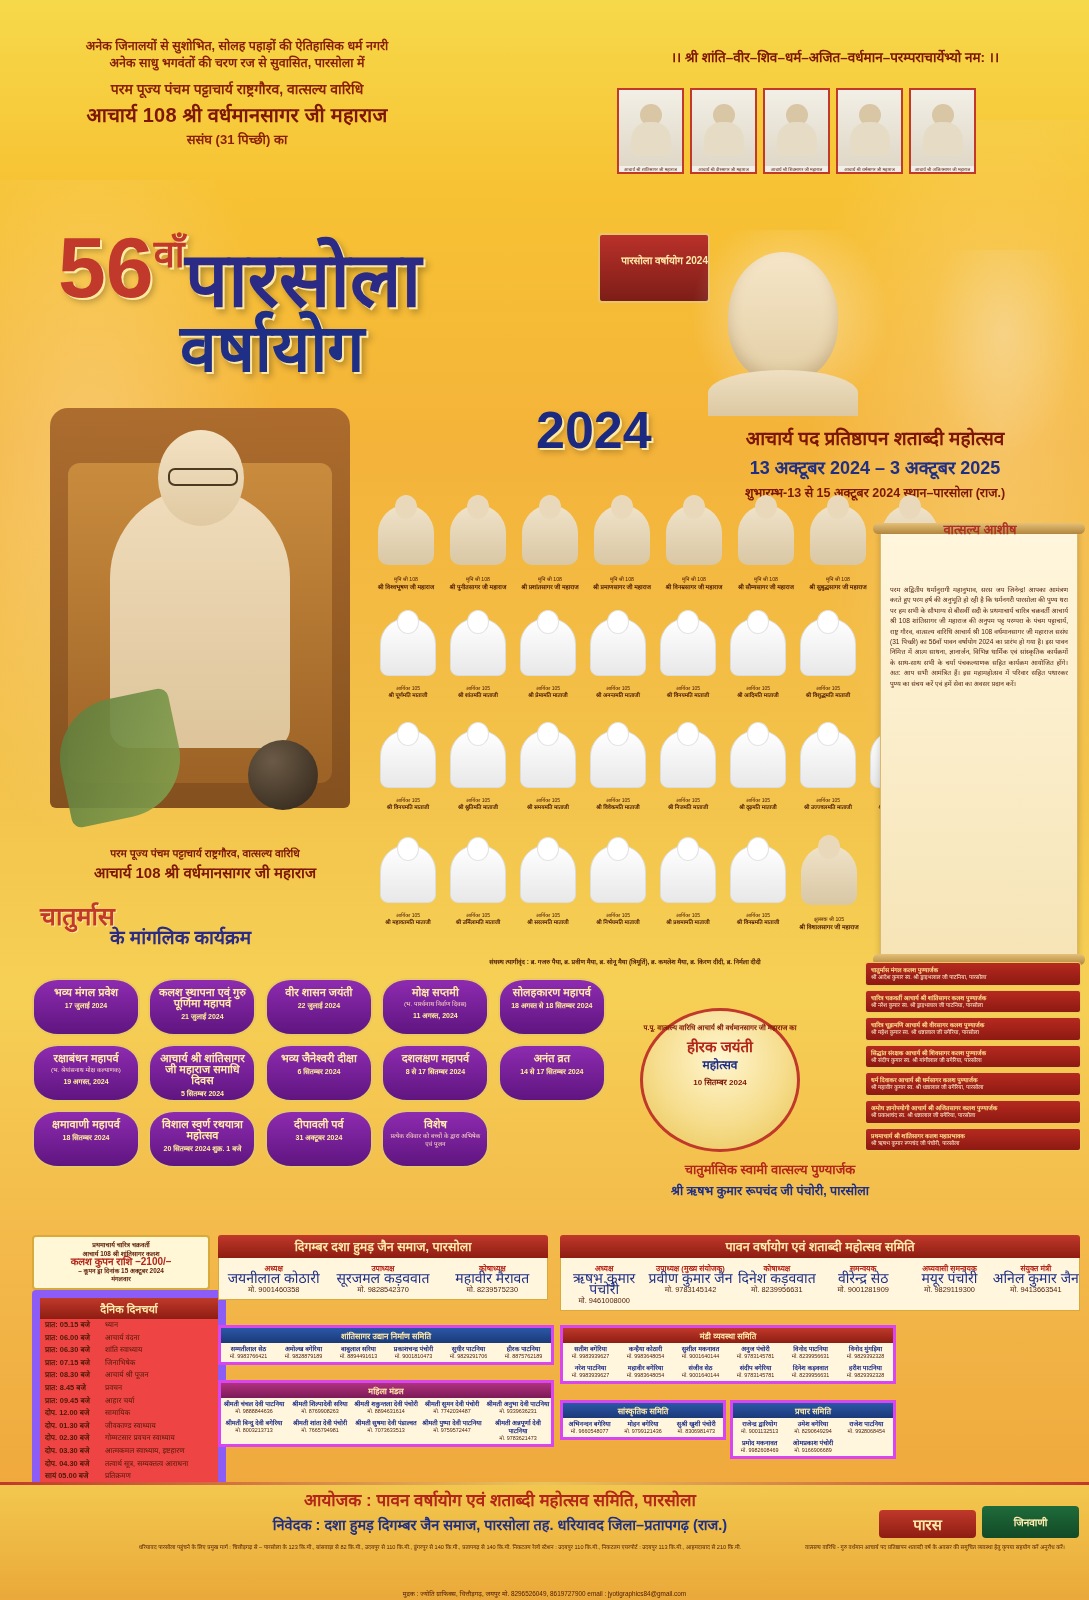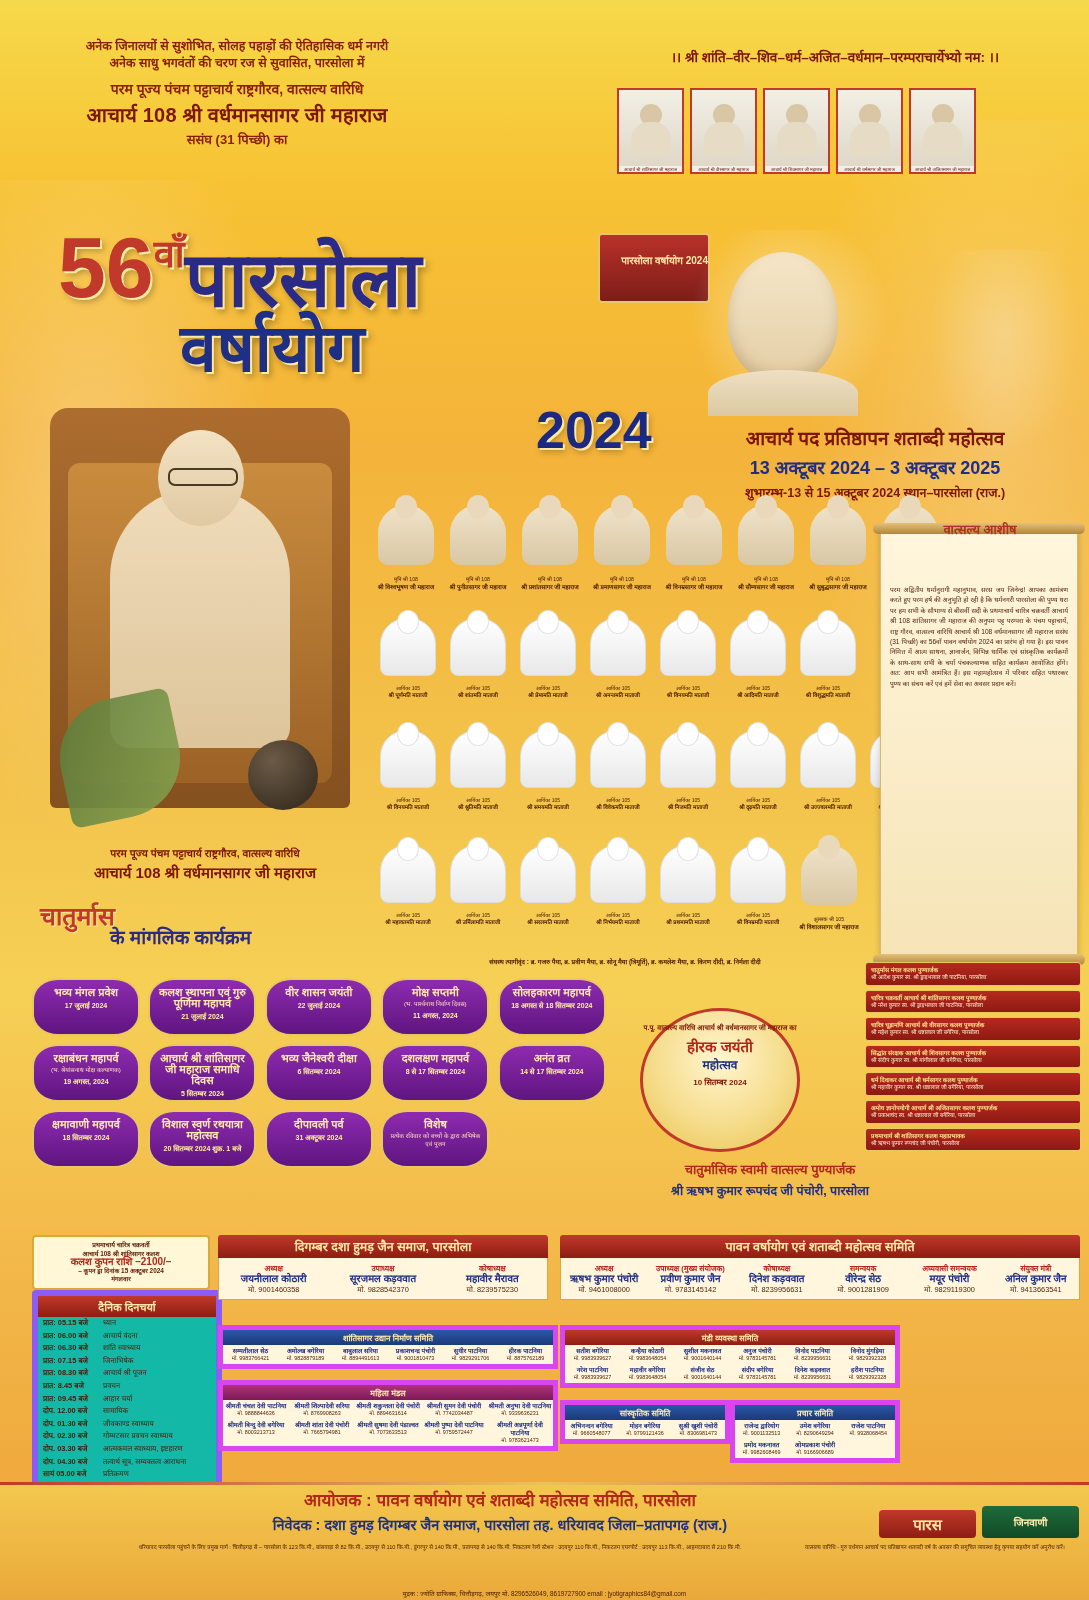--- a/index.html
+++ b/index.html
@@ -151,44 +151,44 @@
   .punyaBox .p1{font-size:13px;font-weight:bold;color:#b3261a;}
   .punyaBox .p2{font-size:12.5px;font-weight:bold;color:#1f2f86;margin-top:4px;}
 
   .punyaList{position:absolute;left:865px;top:962px;width:216px;}
   .punyaItem{margin-bottom:4px;background:linear-gradient(180deg,#b6291f,#8d1a12);border:1px solid #e9c85f;border-radius:3px;
     padding:3px 5px;color:#ffe9a8;}
   .punyaItem .q1{font-size:6px;font-weight:bold;line-height:8px;color:#ffe08a;}
   .punyaItem .q2{font-size:5.6px;line-height:7.6px;color:#fff3d2;}
 
   
-  .dainik{position:absolute;left:32px;top:1290px;width:178px;background:#14b8a6;border:6px solid #8b5cf6;border-radius:4px;}
+  .dainik{position:absolute;left:32px;top:1290px;width:178px;background:#ef4444;border:8px solid #8b5cf6;border-radius:4px;}
   .dainik .dh{background:linear-gradient(180deg,#c0392b,#8e1d12);color:#ffe9a8;font-size:11px;font-weight:bold;text-align:center;padding:3px 0;}
   .dainik .drow{display:flex;font-size:7.4px;color:#4b1a05;padding:1px 5px;line-height:10.6px;}
   .dainik .drow .tm{width:60px;font-weight:bold;}
   .dainik .drow .ev{flex:1;}
 
   .kalash{position:absolute;left:32px;top:1235px;width:178px;background:#fff7d6;border:2px solid #d8a93b;border-radius:4px;
     padding:4px 6px;box-sizing:border-box;text-align:center;}
   .kalash div{font-size:6.4px;color:#5a1a06;line-height:8.6px;font-weight:bold;}
   .kalash .big{font-size:10px;color:#b3261a;}
 
   
   .samaj{position:absolute;left:218px;top:1235px;width:330px;}
   .samajHead{background:linear-gradient(180deg,#c0392b,#8e1d12);color:#ffe9a8;font-size:12.5px;font-weight:bold;text-align:center;padding:3px 0;border-radius:3px 3px 0 0;}
   .samajBody{display:flex;background:#fff6dd;border:1px solid #d8a93b;border-top:none;padding:5px 0;}
   .pcol{flex:1;text-align:center;}
   .pcol .r1{font-size:7.6px;color:#b3261a;font-weight:bold;}
-  .pcol .r2{font-size:10px;color:#1f2f86;font-weight:bold;line-height:11px;}
+  .pcol .r2{font-size:14px;color:#1f2f86;font-weight:normal;line-height:11px;}
   .pcol .r3{font-size:7.4px;color:#4b1a05;}
 
   .pavan{position:absolute;left:560px;top:1235px;width:520px;}
   .pavanBody{display:flex;background:#fff6dd;border:1px solid #d8a93b;border-top:none;padding:5px 0;}
 
-  .subTable{position:absolute;background:#fff6dd;border:5px solid #d946ef;}
+  .subTable{position:absolute;background:#fff6dd;border:3px solid #d946ef;}
   .subHead{background:linear-gradient(180deg,#2b57a8,#1b3a78);color:#ffe9a8;font-size:8px;font-weight:bold;text-align:center;padding:2px 0;}
   .subHead.red{background:linear-gradient(180deg,#c0392b,#8e1d12);}
   .subHead.pink{background:linear-gradient(180deg,#b0327d,#7c1a57);}
   .srow{display:flex;}
   .scell{flex:1;text-align:center;padding:2px 1px;}
   .scell .n{font-size:6.4px;color:#1f2f86;font-weight:bold;line-height:8px;}
   .scell .m{font-size:5.4px;color:#4b1a05;line-height:7px;}
 
   
   .footer{position:absolute;left:0;bottom:0;width:1089px;height:118px;background:linear-gradient(180deg,#f3c84e,#eaa93a);}

